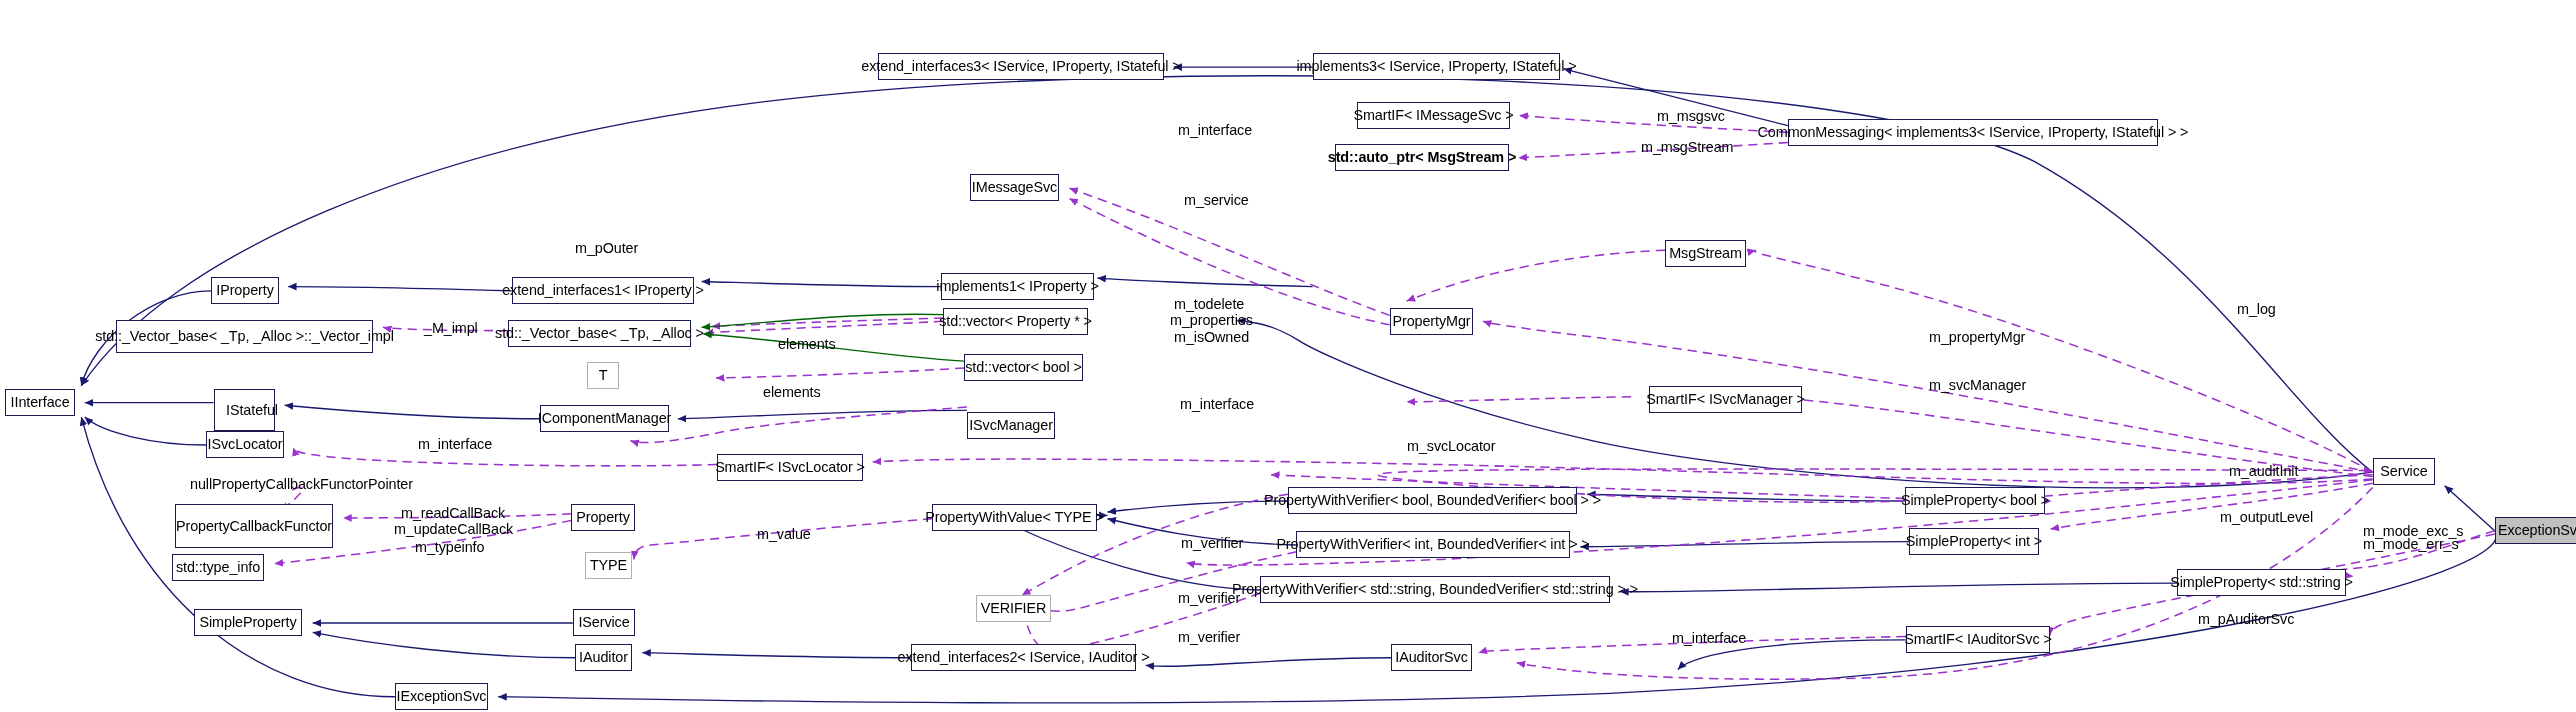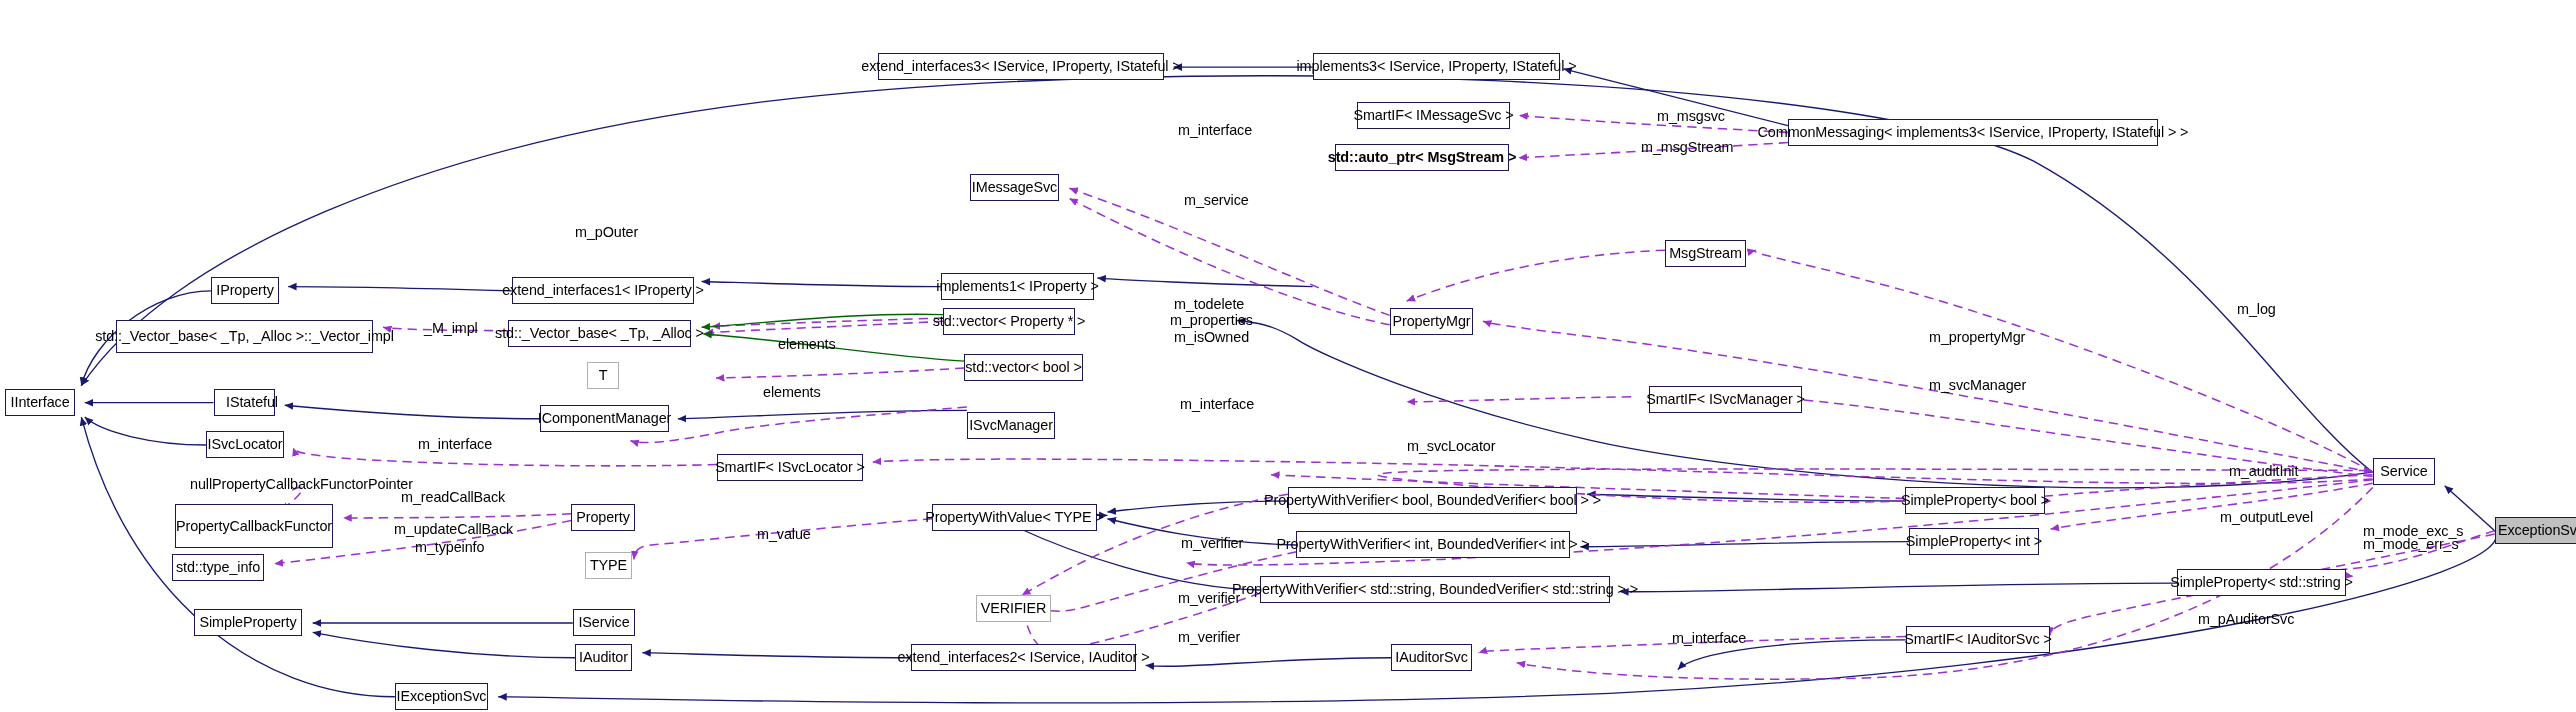--- a/index.html
+++ b/index.html
@@ -108,26 +108,26 @@
       <div class="node" style="left: 1357px; top: 102px; width: 153px; height: 27px;">SmartIF&lt; IMessageSvc &gt;</div>
       <div class="node" style="left: 1788px; top: 119px; width: 370px; height: 27px;">CommonMessaging&lt; implements3&lt; IService, IProperty, IStateful &gt; &gt;</div>
       <div class="node" style="left: 1335px; top: 144px; width: 174px; height: 27px; font-weight: bold;">std::auto_ptr&lt; MsgStream &gt;</div>
       <div class="node" style="left: 970px; top: 174px; width: 89px; height: 27px;">IMessageSvc</div>
       <div class="node" style="left: 1665px; top: 240px; width: 81px; height: 27px;">MsgStream</div>
       <div class="node" style="left: 211px; top: 277px; width: 68px; height: 27px;">IProperty</div>
       <div class="node" style="left: 512px; top: 277px; width: 182px; height: 27px;">extend_interfaces1&lt; IProperty &gt;</div>
       <div class="node" style="left: 941px; top: 273px; width: 153px; height: 27px;">implements1&lt; IProperty &gt;</div>
       <div class="node" style="left: 116px; top: 320px; width: 257px; height: 33px;">std::_Vector_base&lt; _Tp, _Alloc &gt;::_Vector_impl</div>
       <div class="node" style="left: 508px; top: 320px; width: 183px; height: 27px;">std::_Vector_base&lt; _Tp, _Alloc &gt;</div>
-      <div class="node" style="left: 943px; top: 308px; width: 132px; height: 27px;">std::vector&lt; Property * &gt;</div>
+      <div class="node" style="left: 943px; top: 308px; width: 145px; height: 27px;">std::vector&lt; Property * &gt;</div>
       <div class="node" style="left: 1390px; top: 308px; width: 83px; height: 27px;">PropertyMgr</div>
       <div class="node" style="left: 964px; top: 354px; width: 119px; height: 27px;">std::vector&lt; bool &gt;</div>
       <div class="node tmpl" style="left: 587px; top: 362px; width: 32px; height: 27px;">T</div>
       <div class="node" style="left: 5.1px; top: 389px; width: 70px; height: 27px;">IInterface</div>
-      <div class="node" style="left: 214px; top: 389px; width: 61px; height: 27px; padding-left: 21px;">IStateful</div>
+      <div class="node" style="left: 214px; top: 389px; width: 61px; height: 42px; padding-left: 21px;">IStateful</div>
       <div class="node" style="left: 540px; top: 405px; width: 129px; height: 27px;">IComponentManager</div>
       <div class="node" style="left: 967px; top: 412px; width: 88px; height: 27px;">ISvcManager</div>
       <div class="node" style="left: 1631px; top: 386px; width: 153px; height: 27px; margin-left: 18px;">SmartIF&lt; ISvcManager &gt;</div>
       <div class="node" style="left: 206px; top: 431px; width: 78px; height: 27px;">ISvcLocator</div>
       <div class="node" style="left: 717px; top: 454px; width: 146px; height: 27px;">SmartIF&lt; ISvcLocator &gt;</div>
       <div class="node" style="left: 2373px; top: 458px; width: 62px; height: 27px;">Service</div>
       <div class="node" style="left: 175px; top: 504px; width: 158px; height: 44px;">PropertyCallbackFunctor</div>
       <div class="node" style="left: 571px; top: 504px; width: 64px; height: 27px;">Property</div>
       <div class="node" style="left: 932px; top: 504px; width: 165px; height: 27px;">PropertyWithValue&lt; TYPE &gt;</div>
       <div class="node" style="left: 1288px; top: 487px; width: 289px; height: 27px;">PropertyWithVerifier&lt; bool, BoundedVerifier&lt; bool &gt; &gt;</div>
@@ -146,37 +146,37 @@
       <div class="node" style="left: 575px; top: 644px; width: 57px; height: 27px;">IAuditor</div>
       <div class="node" style="left: 911px; top: 644px; width: 225px; height: 27px;">extend_interfaces2&lt; IService, IAuditor &gt;</div>
       <div class="node" style="left: 1391px; top: 644px; width: 81px; height: 27px;">IAuditorSvc</div>
       <div class="node" style="left: 395px; top: 683px; width: 93px; height: 27px;">IExceptionSvc</div>
     </div>
   <div id="labels">
       <div class="elabel" style="left: 1178px; top: 123px;">m_interface</div>
       <div class="elabel" style="left: 1657px; top: 109px;">m_msgsvc</div>
       <div class="elabel" style="left: 1641px; top: 140px;">m_msgStream</div>
       <div class="elabel" style="left: 1184px; top: 193px;">m_service</div>
-      <div class="elabel" style="left: 575px; top: 225px;">m_pOuter</div>
+      <div class="elabel" style="left: 575px; top: 241px;">m_pOuter</div>
       <div class="elabel" style="left: 2237px; top: 302px;">m_log</div>
       <div class="elabel" style="left: 1174px; top: 297px;">m_todelete</div>
       <div class="elabel" style="left: 1170px; top: 313px;">m_properties</div>
       <div class="elabel" style="left: 1174px; top: 330px;">m_isOwned</div>
       <div class="elabel" style="left: 1929px; top: 330px;">m_propertyMgr</div>
       <div class="elabel" style="left: 424px; top: 321px;">_M_impl</div>
       <div class="elabel" style="left: 778px; top: 337px;">elements</div>
       <div class="elabel" style="left: 1929px; top: 378px;">m_svcManager</div>
       <div class="elabel" style="left: 763px; top: 385px;">elements</div>
       <div class="elabel" style="left: 1180px; top: 397px;">m_interface</div>
       <div class="elabel" style="left: 418px; top: 437px;">m_interface</div>
       <div class="elabel" style="left: 1407px; top: 439px;">m_svcLocator</div>
       <div class="elabel" style="left: 2229px; top: 464px;">m_auditInit</div>
       <div class="elabel" style="left: 190px; top: 477px;">nullPropertyCallbackFunctorPointer</div>
       <div class="elabel" style="left: 2220px; top: 510px;">m_outputLevel</div>
-      <div class="elabel" style="left: 401px; top: 490px; text-align: center;">m_readCallBack</div>
+      <div class="elabel" style="left: 401px; top: 506px; text-align: center;">m_readCallBack</div>
       <div class="elabel" style="left: 394px; top: 522px;">m_updateCallBack</div>
       <div class="elabel" style="left: 415px; top: 540px;">m_typeinfo</div>
       <div class="elabel" style="left: 757px; top: 527px;">m_value</div>
       <div class="elabel" style="left: 1181px; top: 536px;">m_verifier</div>
       <div class="elabel" style="left: 2363px; top: 524px;">m_mode_exc_s</div>
       <div class="elabel" style="left: 2363px; top: 537px;">m_mode_err_s</div>
       <div class="elabel" style="left: 1178px; top: 591px;">m_verifier</div>
       <div class="elabel" style="left: 2198px; top: 612px;">m_pAuditorSvc</div>
       <div class="elabel" style="left: 1178px; top: 630px;">m_verifier</div>
       <div class="elabel" style="left: 1672px; top: 631px;">m_interface</div>

